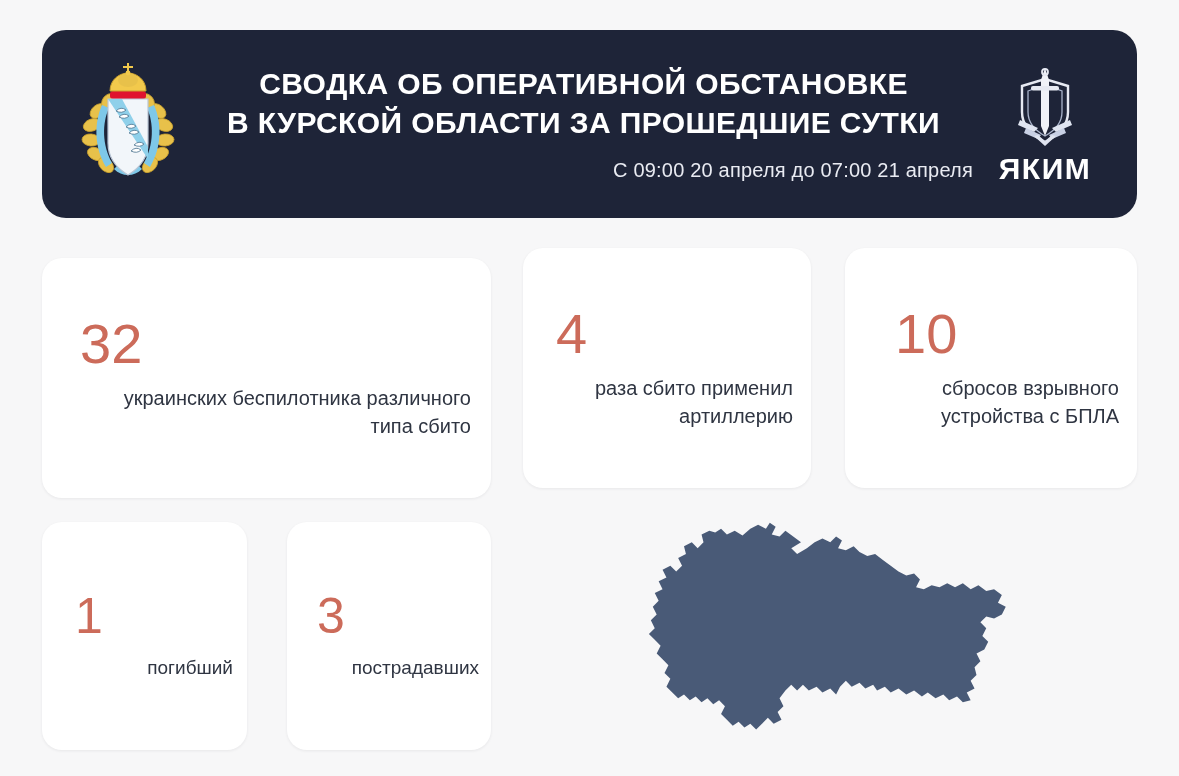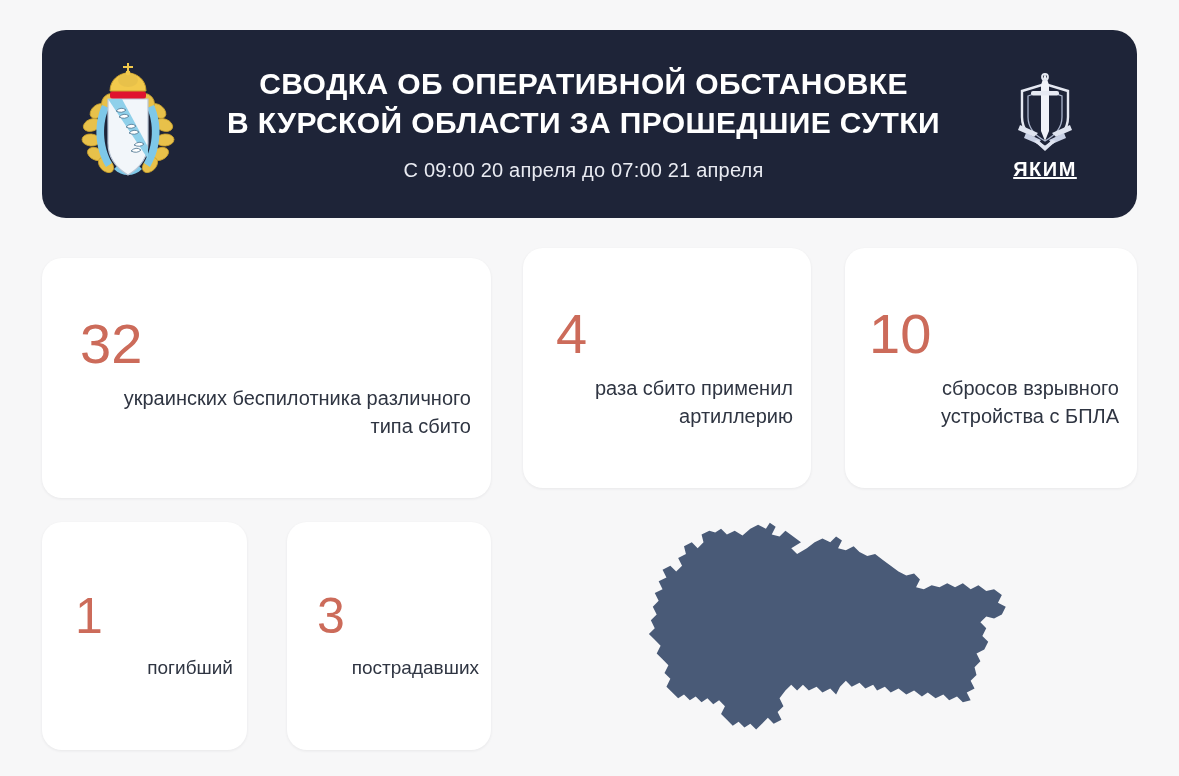--- a/index.html
+++ b/index.html
@@ -63,39 +63,39 @@
   }
 
   .header-subtitle {
     color: #e9ebf2;
     font-size: 20px;
     font-weight: 400;
     line-height: 1.4;
     margin-top: 14px;
     letter-spacing: 0.2px;
     white-space: nowrap;
+    text-align: right;
   }
 
   .logo-wrap {
     width: 132px;
     flex: 0 0 132px;
     display: flex;
     flex-direction: column;
     align-items: center;
     justify-content: center;
     gap: 2px;
   }
 
   .logo-word {
     color: #ffffff;
-    font-size: 20px;
+    font-size: 30px;
     font-weight: 700;
     letter-spacing: 1.5px;
     line-height: 1;
-    text-decoration: underline;
   }
 
   
   .card {
     position: absolute;
     background: #ffffff;
     border-radius: 20px;
     box-shadow: 0 1px 3px rgba(22, 28, 45, 0.07);
   }
 
@@ -129,21 +129,21 @@
   .card-1 .card-number,
   .card-2 .card-number,
   .card-3 .card-number { font-size: 56px; }
 
   .card-1 .card-label,
   .card-2 .card-label,
   .card-3 .card-label { font-size: 20px; }
 
   .card-1 .card-inner { left: 38px; right: 20px; }
   .card-2 .card-inner { left: 33px; right: 18px; }
-  .card-3 .card-inner { left: 24px; right: 18px; }
+  .card-3 .card-inner { left: 50px; right: 18px; }
 
   
   .card-4 { left: 42px;  top: 522px; width: 205px; height: 228px; }
   .card-5 { left: 287px; top: 522px; width: 204px; height: 228px; }
 
   .card-4 .card-number,
   .card-5 .card-number { font-size: 50px; margin-bottom: 14px; }
 
   .card-4 .card-label,
   .card-5 .card-label { font-size: 19px; }

